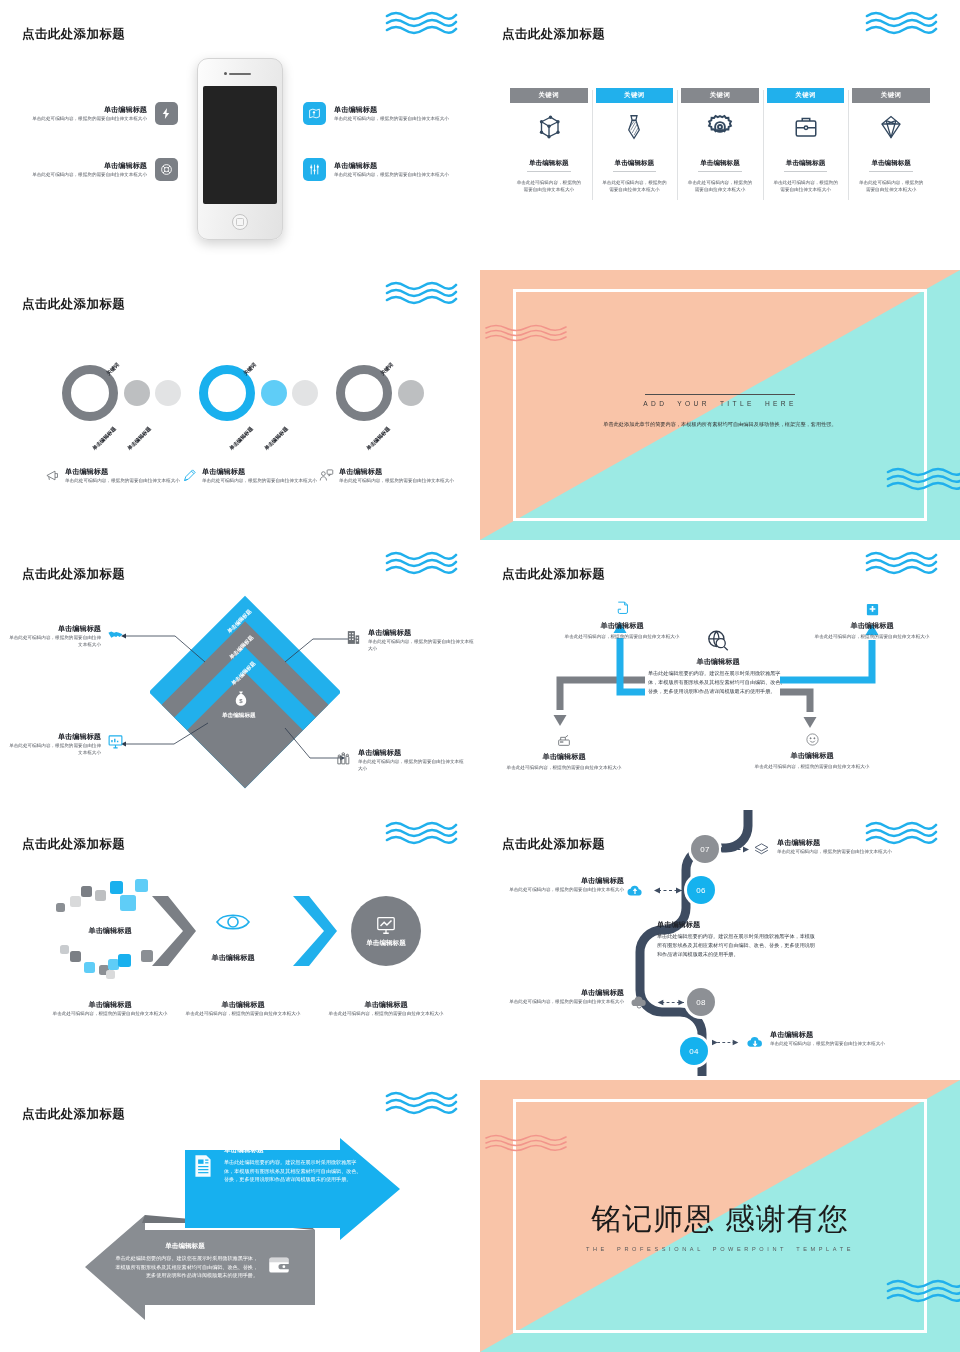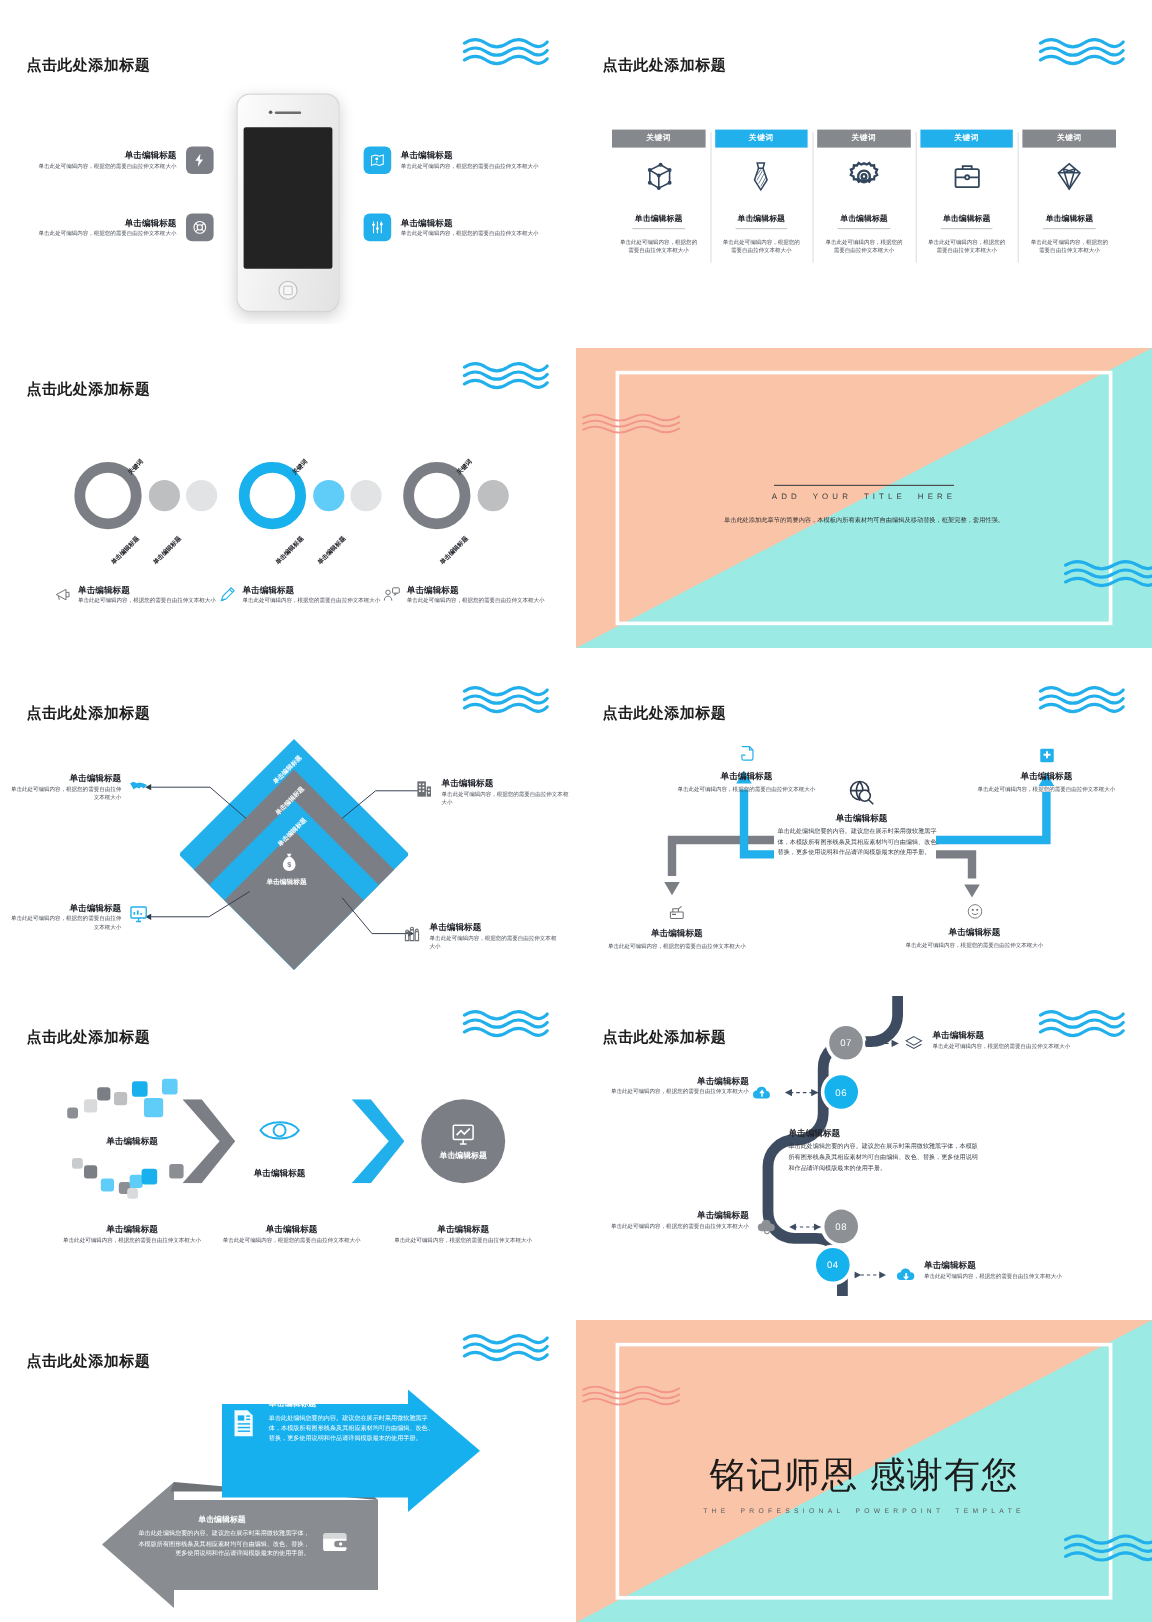--- a/index.html
+++ b/index.html
@@ -12,21 +12,20 @@
   .grid {
     width: 960px; height: 1352px;
     display: grid;
     grid-template-columns: 480px 480px;
     grid-template-rows: 270px 270px 270px 270px 272px;
   }
   .slide {
     position: relative;
     overflow: hidden;
     background: #fff;
-    margin-top: 20px;
   }
   
   .s-title {
     position: absolute;
     left: 22px; top: 26px;
     font-size: 12.5px;
     font-weight: bold;
     color: #1d1d1d;
     letter-spacing: .4px;
     white-space: nowrap;
@@ -751,21 +750,21 @@
     </svg>
     <svg style="position:absolute; left:150px; top:184px; width:18px; height:18px;" viewBox="0 0 24 24" fill="#8d9095">
       <path d="M6.5 16 a4.3 4.3 0 0 1 -.4 -8.6 A5.4 5.4 0 0 1 16.6 7.6 a4.1 4.1 0 0 1 .3 8.4z"></path>
       <path d="M15.5 17 a3.4 3.4 0 1 1 -3.2 -4.4 l-.2 1.5 a2 2 0 1 0 2 2.6z" fill="#8d9095"></path>
     </svg>
     <div style="position:absolute; left:22px; top:178px; width:122px; text-align:right;">
       <div class="h4" style="text-align:right;">单击编辑标题</div>
       <div class="tiny" style="text-align:right;">单击此处可编辑内容，根据您的需要自由拉伸文本框大小</div>
     </div>
 
-    <div class="road-num b" style="left:200px; top:210px;">04</div>
+    <div class="road-num b" style="left:200px; top:227px;">04</div>
     <svg style="position:absolute; left:232px; top:227px; width:32px; height:11px;" viewBox="0 0 34 11">
       <path d="M0 5.5 h24" stroke="#3e4c61" stroke-width="1" stroke-dasharray="3 2.5"></path>
       <path d="M28 5.5 l-6 -3 v6z" fill="#3e4c61"></path>
       <path d="M0 5.5 l6 -3 v6z" fill="#3e4c61" transform="rotate(180 3 5.5)"></path>
     </svg>
     <svg style="position:absolute; left:266px; top:224px; width:18px; height:18px;" viewBox="0 0 24 24" fill="#21b0ec">
       <path d="M6.5 17 a4.4 4.4 0 0 1 -.4 -8.8 A5.5 5.5 0 0 1 16.8 8.4 a4.2 4.2 0 0 1 .3 8.6z"></path>
       <path d="M11.2 9 h2 v4 h2.2 L12 17 l-3.2-4h2.4z" fill="#fff"></path>
     </svg>
     <div style="position:absolute; left:290px; top:220px; width:130px;">

